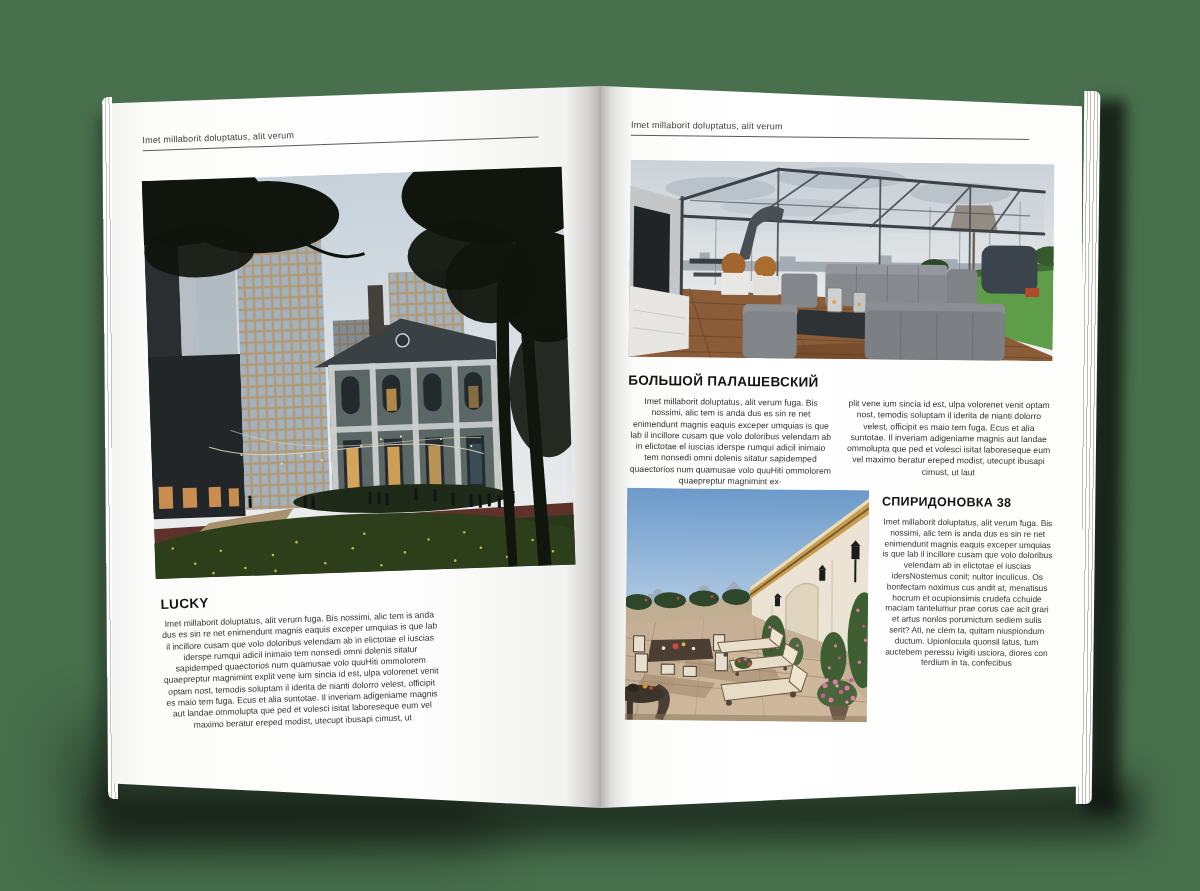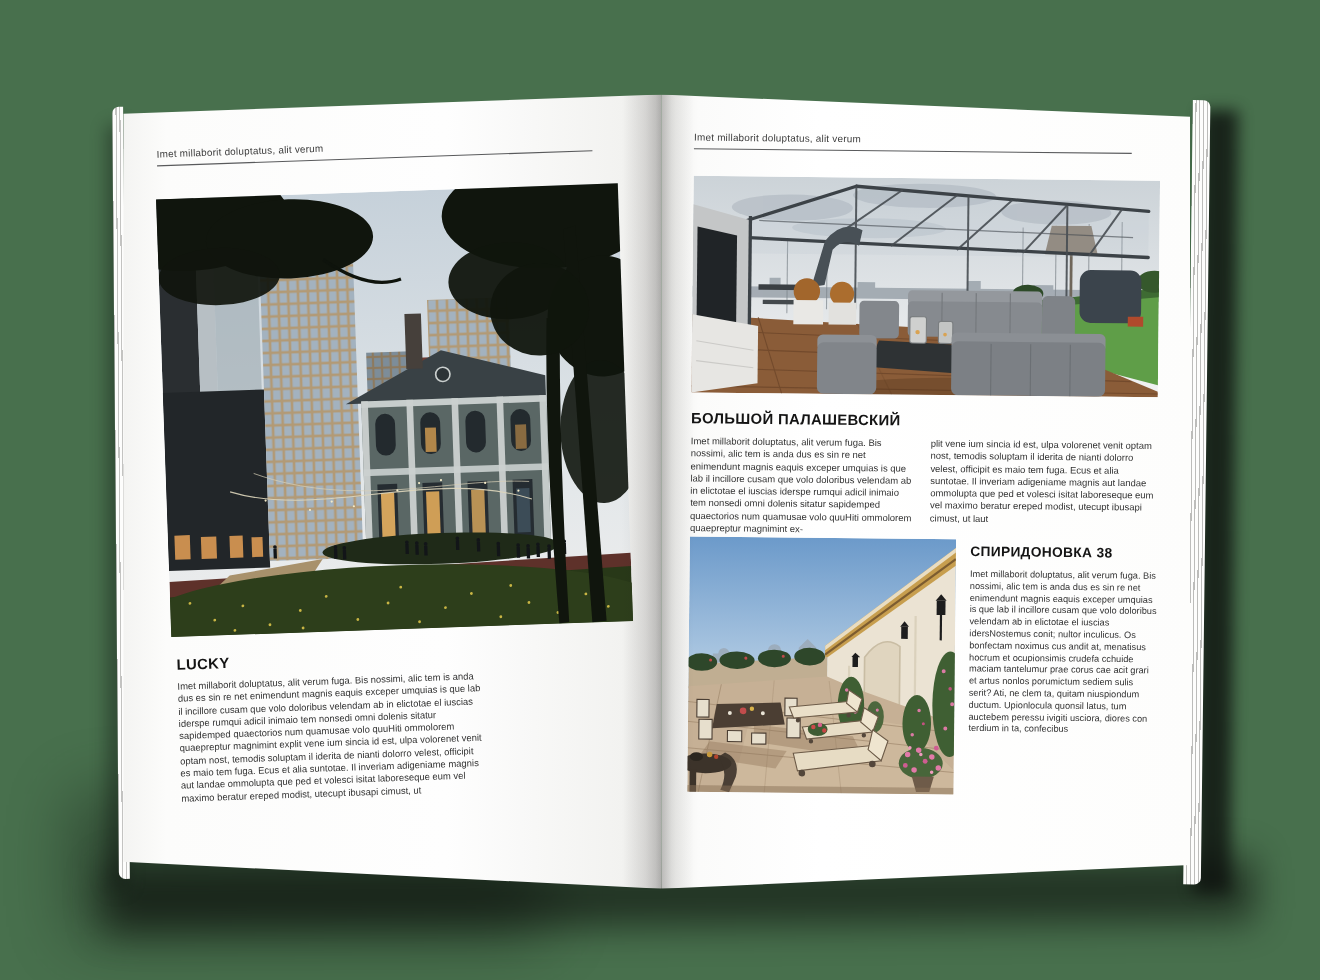--- a/index.html
+++ b/index.html
@@ -18,21 +18,21 @@
   .s-corner { left:-46px; top:636px; width:430px; height:130px; background:#0b0e0b; opacity:.4; filter:blur(30px); }
 
   
   .stack { position:absolute; }
   #stack-right { left:968px; top:5px; width:16px; height:713px; transform:rotate(.7deg); border-radius:0 6px 6px 0;
                  background:repeating-linear-gradient(to right,#fdfdfc 0 2.5px,#bcbcba 2.5px 3.5px); }
   #stack-left  { left:-7px; top:11px; width:10px; height:702px; transform:rotate(-.5deg); border-radius:6px 0 0 6px;
                  background:repeating-linear-gradient(to left,#fdfdfc 0 2.5px,#c3c3c1 2.5px 3.5px); }
 
   
-  .page { position:absolute; overflow:hidden; }
+  .page { position:absolute; overflow:hidden;text-align:center; }
   .page-left { left:0; top:0; width:489px; height:722px; border-radius:8px 0 0 8px;
     clip-path:polygon(0% 2.4%, 100% 0%, 100% 100%, 0% 96.6%);
     background:linear-gradient(to right,#f4f4f2 0%,#fcfcfb 8%,#fefefe 60%,#f2f2f0 93%,#dedddb 99%,#d0cfcd 100%); }
   .page-right { left:489px; top:0; width:481px; height:722px; border-radius:0 10px 10px 0;
     clip-path:polygon(0% 0%, 100% 2.8%, 100% 97%, 0% 100%);
     background:linear-gradient(to right,#d9d8d6 0%,#efefed 2%,#fbfbfa 7%,#ffffff 30%,#fdfdfc 100%); }
   .page-left::after  { content:""; position:absolute; right:0; top:0; bottom:0; width:36px;
     background:linear-gradient(to right,rgba(20,20,20,0) 0%,rgba(20,20,20,.07) 60%,rgba(20,20,20,.18) 100%); }
   .page-right::after { content:""; position:absolute; left:0; top:0; bottom:0; width:30px;
     background:linear-gradient(to left,rgba(20,20,20,0) 0%,rgba(20,20,20,.06) 55%,rgba(20,20,20,.16) 100%); }

